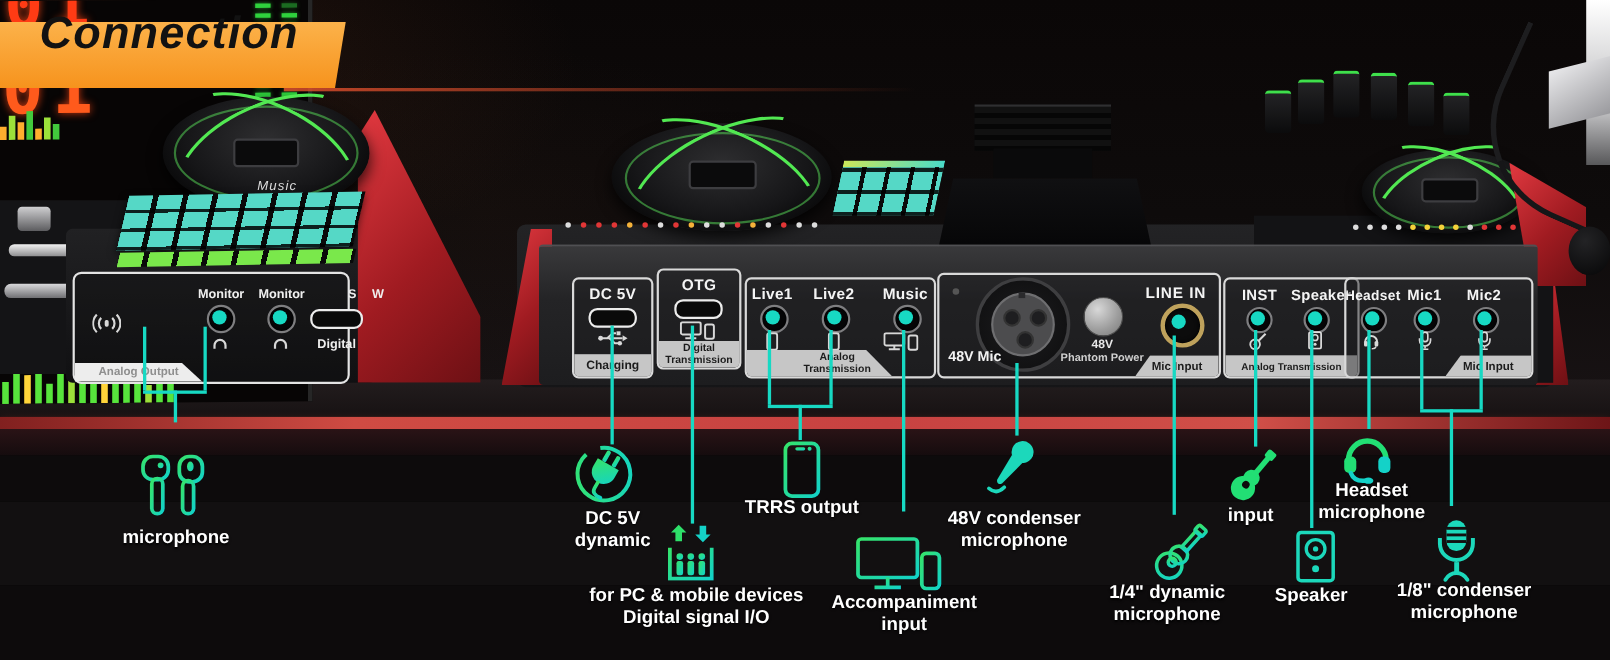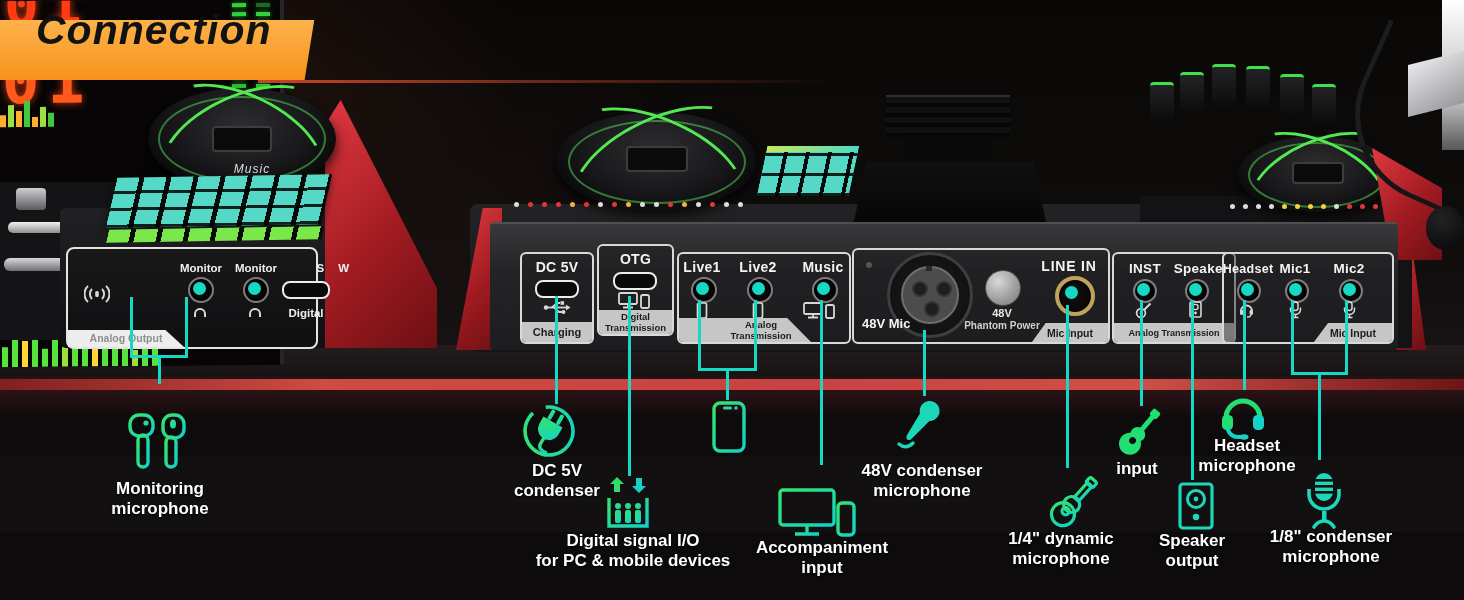--- a/index.html
+++ b/index.html
@@ -546,51 +546,50 @@
         <rect x="13" y="7" width="18" height="2.6"></rect>
         <rect x="13" y="13" width="18" height="2.6"></rect>
         <rect x="13" y="19" width="18" height="2.6"></rect>
       </g>
     <path d="M7 17 v5 a15 15 0 0 0 30 0 v-5" stroke="#1cd8bb" stroke-width="3.6" fill="none"></path>
     <rect x="20" y="39" width="4.5" height="9" fill="#1cd8bb"></rect>
     <path d="M12 55 c5 -8 15 -8 20 0" stroke="#1cd8bb" stroke-width="3.6" fill="none" stroke-linecap="round"></path>
   </svg>
 
   <div class="ann" style="left:50px;top:479px;">
-    <div>Monitoring</div>
       <div>microphone</div>
   </div>
   <div class="ann" style="left:447px;top:461px;">
     <div>DC 5V</div>
-      <div>condenser</div>
+      <div>dynamic</div>
   </div>
   <div class="ann" style="left:518px;top:531px;width:230px;">
-    <div>Digital signal I/O</div>
-      <div>for PC &amp; mobile devices</div>
+    <div>for PC &amp; mobile devices</div>
+      <div>Digital signal I/O</div>
   </div>
   <div class="ann" style="left:619px;top:451px;">
+    <div>TRRS output</div>
   </div>
   <div class="ann" style="left:712px;top:538px;">
     <div>Accompaniment</div>
       <div>input</div>
   </div>
   <div class="ann" style="left:812px;top:461px;">
     <div>48V condenser</div>
       <div>microphone</div>
   </div>
   <div class="ann" style="left:951px;top:529px;">
     <div>1/4" dynamic</div>
       <div>microphone</div>
   </div>
   <div class="ann" style="left:1027px;top:459px;">
       <div>input</div>
   </div>
   <div class="ann" style="left:1082px;top:531px;">
     <div>Speaker</div>
-      <div>output</div>
   </div>
   <div class="ann" style="left:1137px;top:436px;">
     <div>Headset</div>
       <div>microphone</div>
   </div>
   <div class="ann" style="left:1221px;top:527px;">
     <div>1/8" condenser</div>
       <div>microphone</div>
   </div>
 

